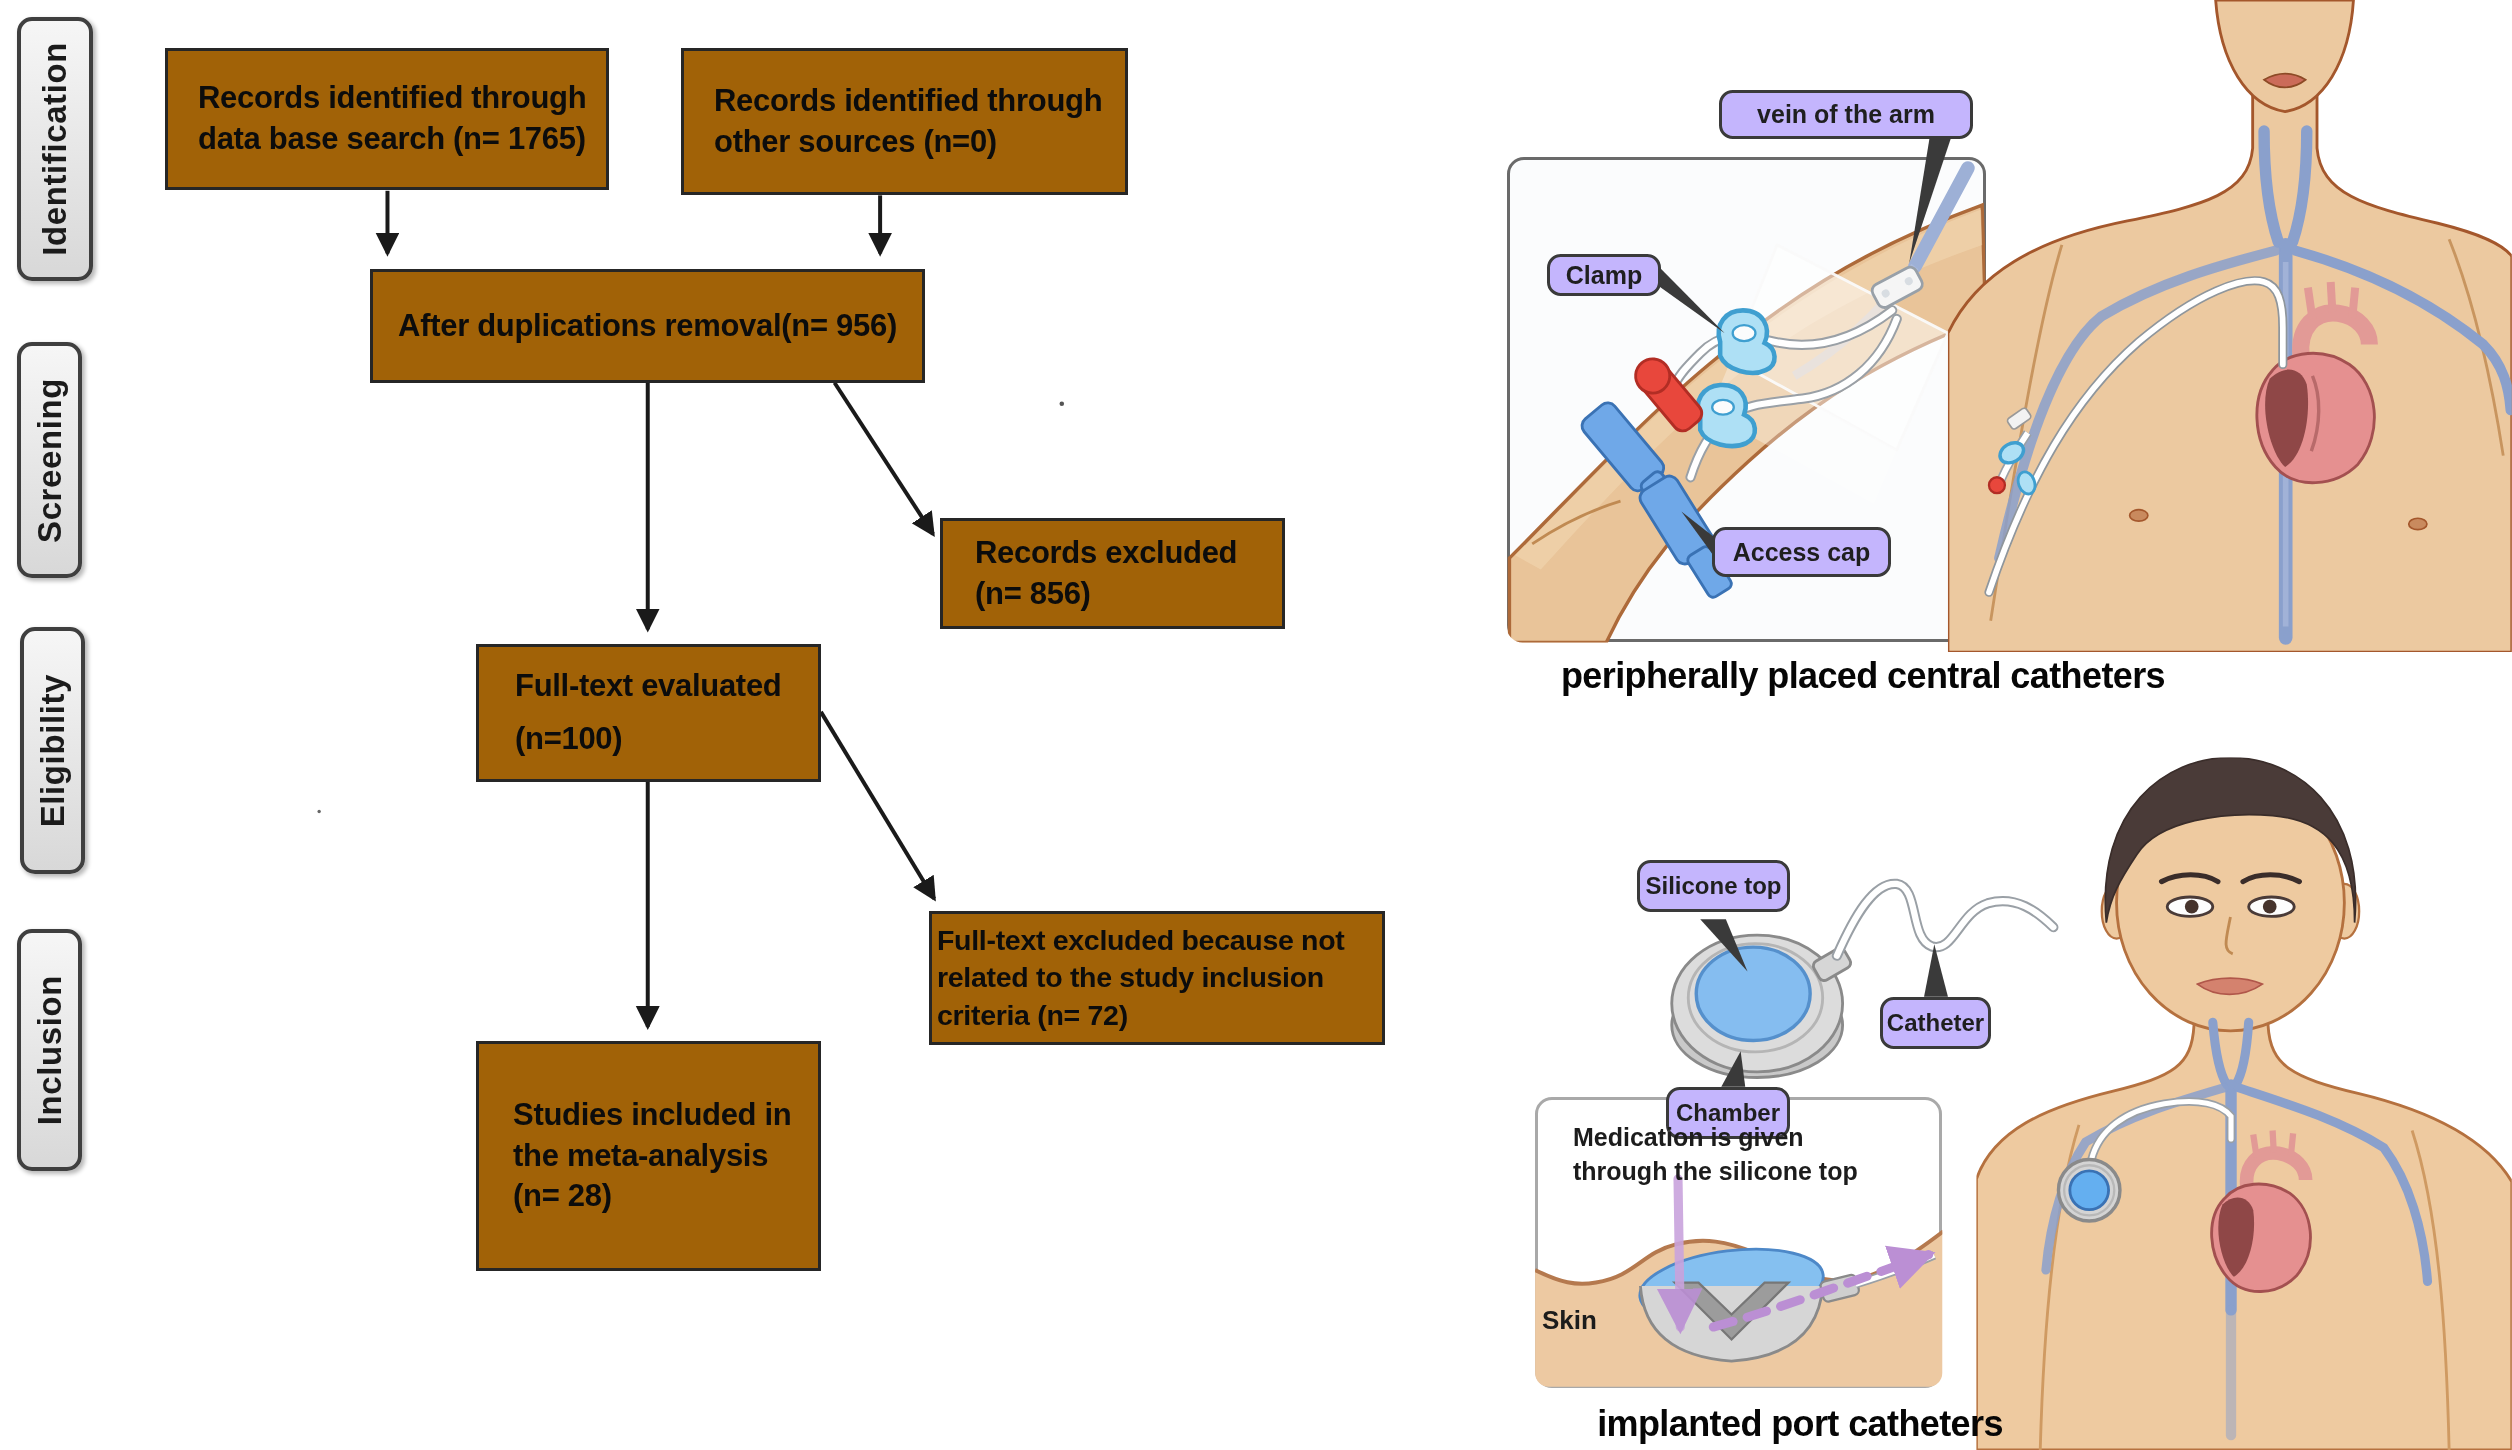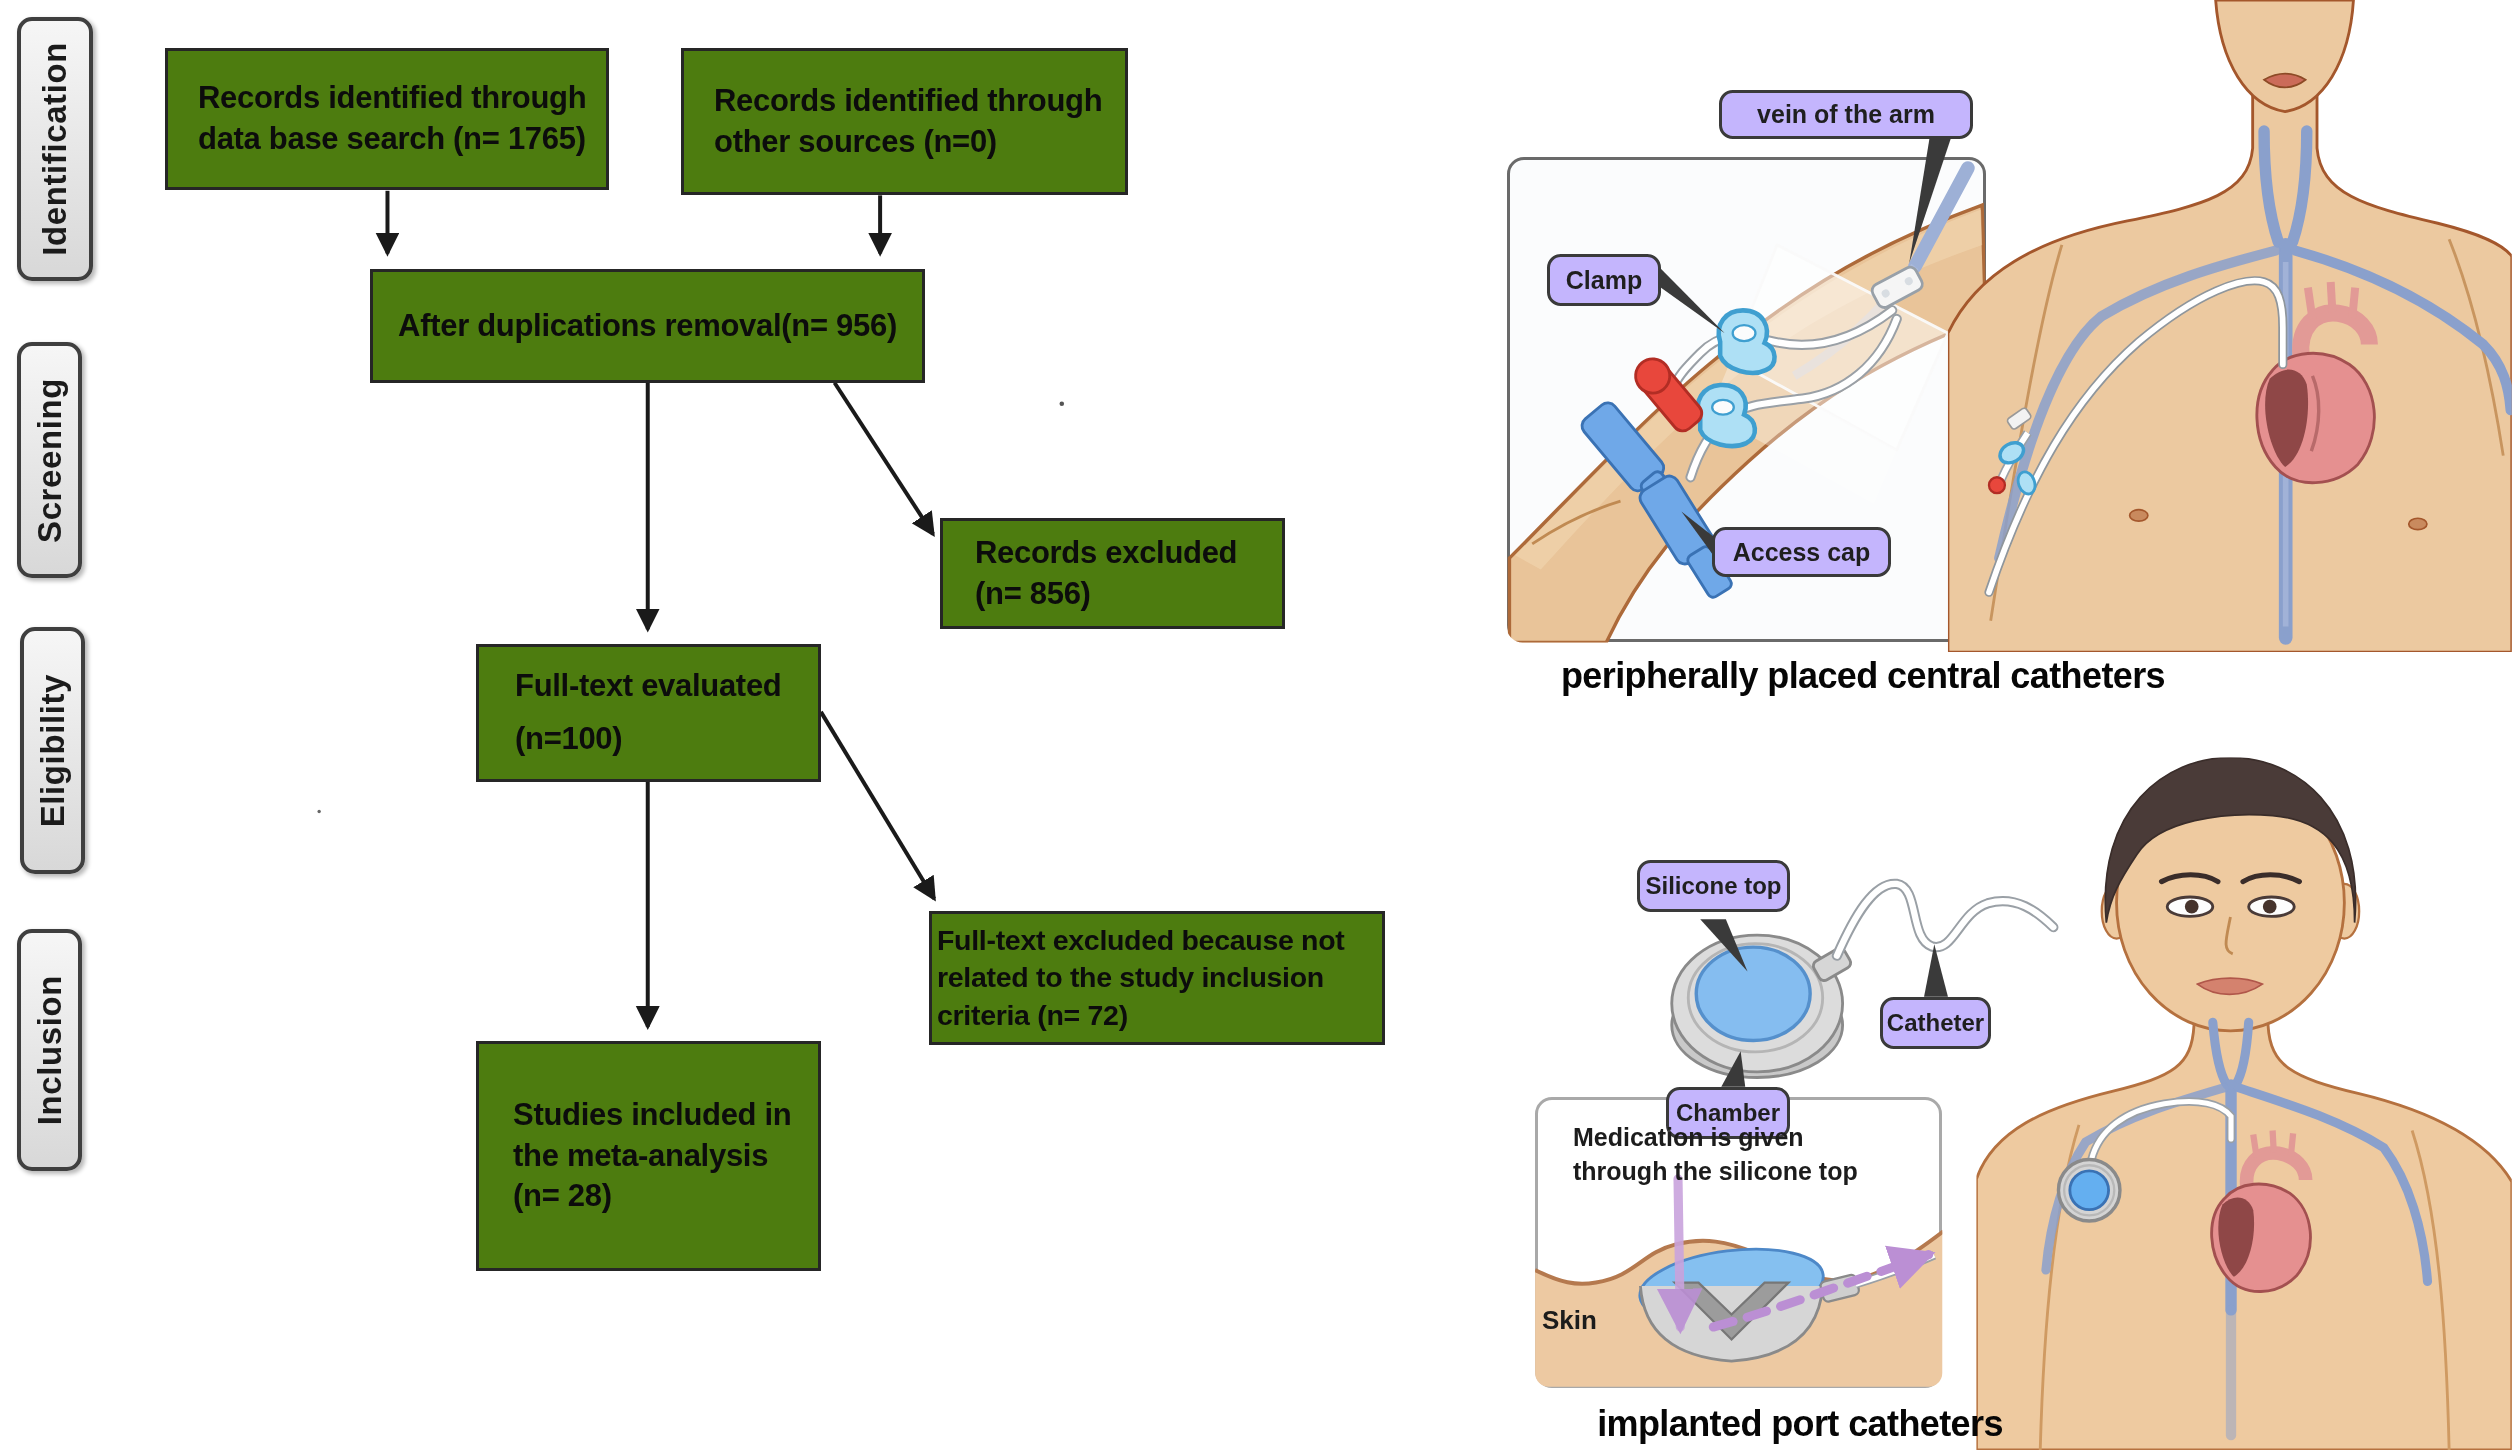--- a/index.html
+++ b/index.html
@@ -8,21 +8,21 @@
   .abs{position:absolute;}
   svg.art{position:absolute;left:0;top:0;}
   
   .stagelabel{border:4px solid #3f3f3f;border-radius:15px;
     background:linear-gradient(180deg,#f6f6f6,#d8d8d8);
     box-shadow:2.3px 2.8px 4.6px rgba(0,0,0,.28);
     display:flex;align-items:center;justify-content:center;}
   .stagelabel span{writing-mode:vertical-rl;transform:rotate(180deg);
     font-weight:bold;font-size:33px;color:#1b1b1b;letter-spacing:0.6px;}
   
-  .fbox{border:3.4px solid #262626;background:#4d7c0f;color:#0c0c0c;
+  .fbox{border:3.4px solid #262626;background:#a16207;color:#0c0c0c;
     font-weight:bold;display:flex;flex-direction:column;justify-content:center;
     letter-spacing:-0.3px;line-height:1.32;box-sizing:border-box;}
   .fbox .ln{display:block;}
   
   .callout{border:3.4px solid #3a3a3a;border-radius:13.7px;background:#c4b5fd;
     display:flex;align-items:center;justify-content:center;
     font-size:25px;font-weight:bold;color:#1f1f1f;box-sizing:border-box;}
   
   .caption{font-weight:bold;font-size:36px;color:#060606;text-align:center;letter-spacing:-0.6px;}
   
@@ -315,21 +315,21 @@
   </div>
   <div class="abs fbox" style="left:476px;top:1041px;width:345px;height:230px;font-size:31px;padding-left:34px;">
     <span class="ln">Studies included in</span>
     <span class="ln">the meta-analysis</span>
     <span class="ln">(n= 28)</span>
   </div>
 
   <div class="abs callout" style="left:1719px;top:90px;width:254px;height:49px;">
     <span>vein of the arm</span>
   </div>
-  <div class="abs callout" style="left:1547px;top:254px;width:114px;height:52px;">
+  <div class="abs callout" style="left:1547px;top:254px;width:114px;height:42px;">
     <span>Clamp</span>
   </div>
   <div class="abs callout" style="left:1712px;top:527px;width:179px;height:50px;">
     <span>Access cap</span>
   </div>
   <div class="abs caption" style="left:1510px;top:655px;width:706px;">peripherally placed central catheters</div>
 
   <div class="abs callout" style="left:1637px;top:860px;width:153px;height:52px;font-size:24px;">
     <span>Silicone top</span>
   </div>

